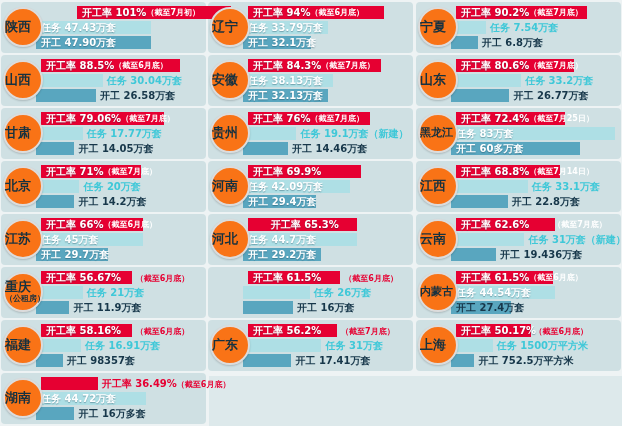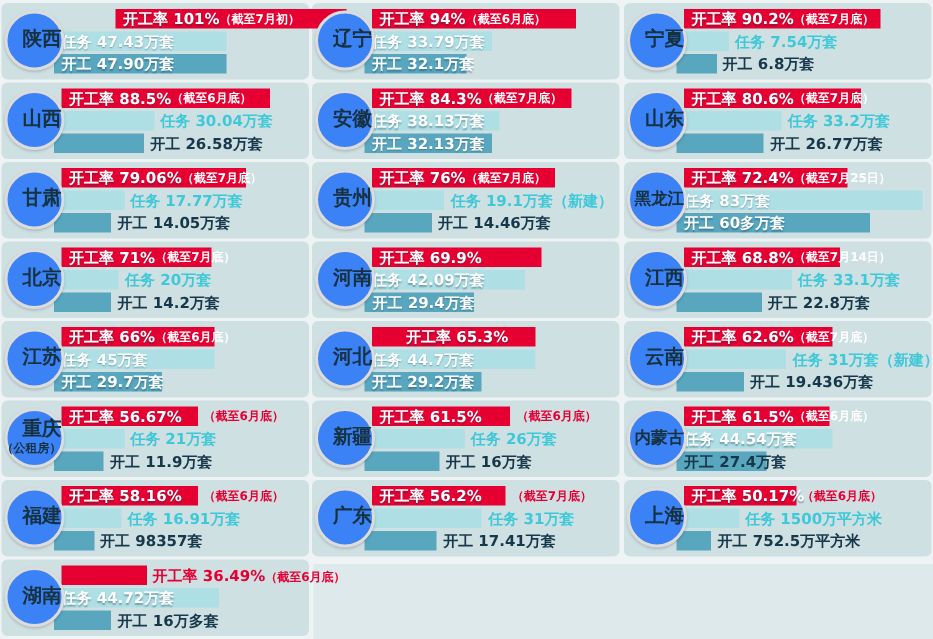--- a/index.html
+++ b/index.html
@@ -3,22 +3,22 @@
 <meta charset="utf-8">
 <style>
   * { margin:0; padding:0; box-sizing:border-box; }
   body { font-family:"DejaVu Sans","Liberation Sans",sans-serif; }
   .board { position:relative; width:622px; height:426px; background:#eef3f4; overflow:hidden; }
   .filler { position:absolute; left:209px; top:376px; width:413px; height:50px; background:#dde9eb; }
   .col { position:absolute; top:2px; width:205px; }
   .col1 { left:1px; } .col2 { left:208px; } .col3 { left:416px; }
   .block { position:relative; height:51px; margin-bottom:2px; background:#cfe0e3; border-radius:4px; }
   .circle { position:absolute; left:2px; top:5px; width:40px; height:40px; border-radius:50%;
-            background:#3b82f6; border:2px solid #dcdcdc; box-shadow:0 1px 2px rgba(0,0,0,.18);
-            display:flex; flex-direction:column; align-items:flex-end; justify-content:center; z-index:2; }
+            background:#f97316; border:2px solid #dcdcdc; box-shadow:0 1px 2px rgba(0,0,0,.18);
+            display:flex; flex-direction:column; align-items:flex-start; justify-content:center; z-index:2; }
   .pname { font-size:13px; font-weight:bold; color:#16313f; line-height:1.05; white-space:nowrap; }
   .pname.sm { font-size:11px; }
   .psub { font-size:8px; font-weight:bold; color:#16313f; white-space:nowrap; }
   .bars { position:absolute; left:35px; right:3px; top:4px; z-index:1; }
   .line { position:relative; height:13px; margin-bottom:2px; display:flex; align-items:center; }
   .bar { height:13px; display:flex; align-items:center; white-space:nowrap; flex-shrink:0; }
   .rate-line { padding-left:5px; }
   .rate-bar { background:#e60032; }
   .task-bar { background:#aedfe5; }
   .start-bar { background:#59a6bf; }
@@ -388,24 +388,20 @@
       </div>
       <div class="line start-line">
         <div class="bar start-bar" style="width: 47%;">
           <span class="btxt">开工 29.2万套</span>
         </div>
 
       </div>
     </div>
   </div>
       <div class="block">
-    <div class="circle">
-      <div class="pname">新疆</div>
-
-    </div>
     <div class="bars">
       <div class="line rate-line">
         <div class="bar rate-bar" style="width: 57%;">
           <span class="btxt o-rate">开工率 61.5%</span>
         </div>
         <span class="out red-out">
           <span class="rnote">（截至6月底）</span>
         </span>
       </div>
       <div class="line task-line">
@@ -560,21 +556,21 @@
       </div>
     </div>
   </div>
       <div class="block">
     <div class="circle">
       <div class="pname">云南</div>
 
     </div>
     <div class="bars">
       <div class="line rate-line">
-        <div class="bar rate-bar" style="width: 61%;">
+        <div class="bar rate-bar" style="width: 61%; gap: 24px;">
           <span class="btxt o-rate">开工率 62.6%</span>
               <span class="rnote">（截至7月底）</span>
         </div>
 
       </div>
       <div class="line task-line">
         <div class="bar task-bar" style="width: 44%;">
           
         </div>
         <span class="out teal-out">任务 31万套（新建）</span>

